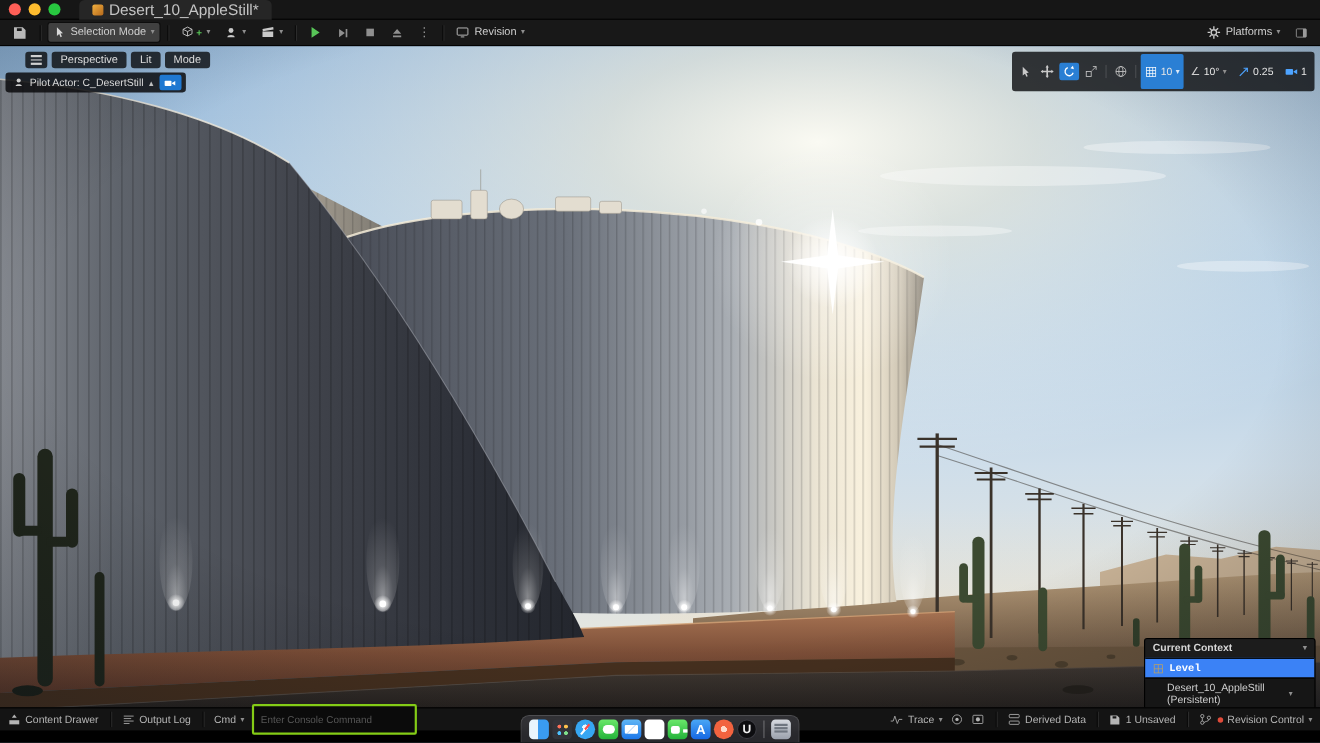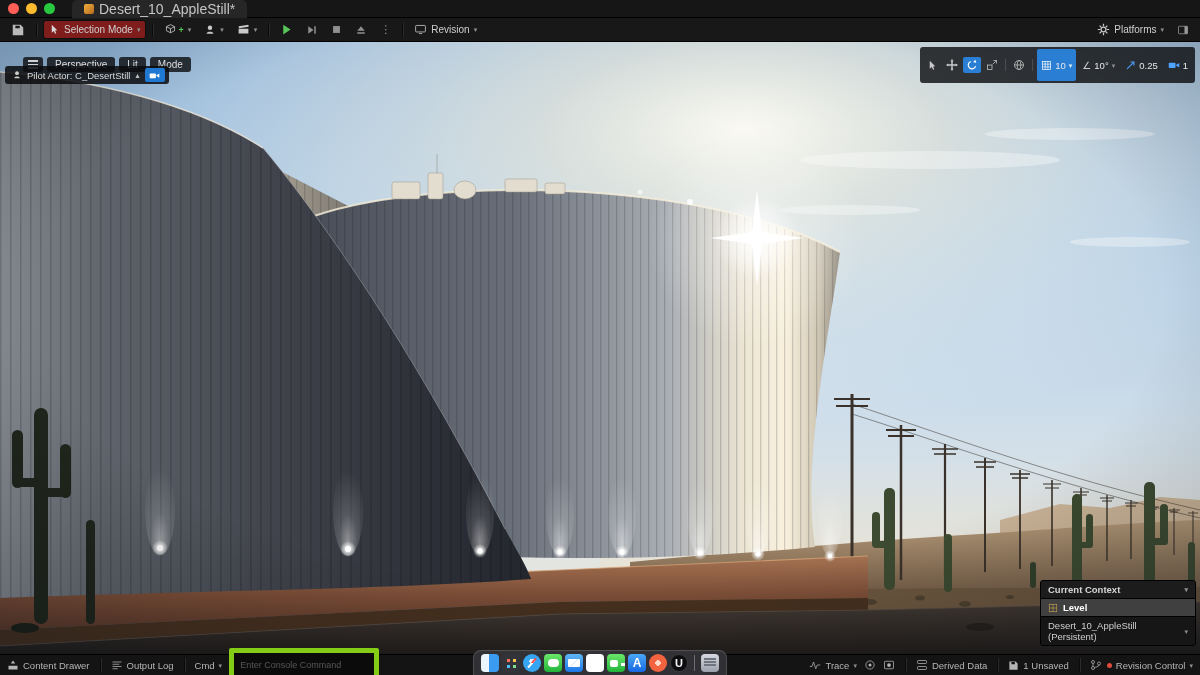--- a/index.html
+++ b/index.html
@@ -14,32 +14,32 @@
   .doc-tab { margin-left:10px; height:18px; display:flex; align-items:center; gap:5px;
     background:#262626; padding:0 12px; border-radius:5px 5px 0 0; font-size:14px; color:#c4c4c4; }
   .tab-ico { width:10px; height:10px; border-radius:2px;
     background:linear-gradient(135deg,#f2b03f,#b5691c); }
 
   
   .toolbar { height:24px; background:#181818; border-bottom:1px solid #000;
     display:flex; align-items:center; padding:0 6px; gap:3px; color:#c9c9c9; }
   .tb-btn { height:19px; display:flex; align-items:center; gap:4px; padding:0 5px;
     border-radius:3px; font-size:10px; color:#cfcfcf; }
-  .tb-chip { background:#7f1d1d; border:1px solid #0d0d0d; }
+  .tb-chip { background:#404040; border:1px solid #0d0d0d; }
   .sep { width:1px; height:14px; background:#0a0a0a; box-shadow:1px 0 0 #2b2b2b; margin:0 3px; }
   .caret { font-size:7px; color:#8f8f8f; line-height:1; }
   .i { display:block; }
   .spacer { flex:1; }
   .plus-dot { color:#58c558; font-size:9px; font-weight:bold; margin-left:-3px; }
 
   
   .viewport { position:absolute; top:42px; left:0; right:0; bottom:21px; background:#567; }
   .scene { position:absolute; inset:0; width:100%; height:100%; display:block; }
 
-  .vp-topleft { position:absolute; top:15px; left:5px; display:flex; gap:4px;padding-left:18px; }
+  .vp-topleft { position:absolute; top:5px; left:5px; display:flex; gap:4px;padding-left:18px; }
   .vp-pill { background:rgba(14,15,17,.82); border-radius:3px; color:#dedede;
     font-size:10px; padding:2px 8px; display:flex; align-items:center; gap:4px; }
   .vp-pill.sq { padding:2px 5px; }
   .burger { display:flex; flex-direction:column; gap:2px; }
   .burger span{ width:10px; height:1.5px; background:#d0d0d0; display:block; }
 
   .vp-pilot { position:absolute; top:24px; left:5px; display:flex; align-items:center; gap:5px;
     background:rgba(10,11,13,.85); border-radius:3px; padding:2px 4px 2px 7px;
     font-size:9.5px; color:#d8d8d8; }
   .pilot-cam { background:#1f78d1; border-radius:2px; width:20px; height:14px;
@@ -56,31 +56,31 @@
   .vp-chip.active { background:#2a7fd4; }
   .vp-chip .blue { color:#4da3ff; }
   .tsep { width:1px; height:12px; background:rgba(255,255,255,.14); margin:0 2px; }
   .angle-glyph { font-size:10px; color:#cfcfcf; }
 
   
   .ctx { position:absolute; right:4px; bottom:8px; width:156px; background:rgba(12,12,12,.96);
     border:1px solid #000; border-radius:3px; overflow:hidden; font-size:9.5px; }
   .ctx-head { background:#1c1c1c; color:#d6d6d6; font-weight:bold; padding:3px 7px;
     display:flex; justify-content:space-between; align-items:center; }
-  .ctx-level { background:#404040; color:#fff; font-weight:bold; padding:3px 7px;
-    display:flex; align-items:center; gap:5px; border-top:1px solid #000; }
-  .ctx-val { background:#161616; color:#cfcfcf; padding:3px 7px; display:flex;
+  .ctx-level { background:#3b82f6; color:#fff; font-weight:bold; padding:3px 7px;
+    display:flex; align-items:center; gap:5px; border-top:1px solid #000;font-family:Liberation Mono, monospace; }
+  .ctx-val { background:#161616; color:#cfcfcf; padding:3px 20px; display:flex;
     justify-content:space-between; align-items:center; border-top:1px solid #000; }
 
   
-  .statusbar { position:absolute; left:0; right:0; bottom:0; height:21px; background:#141414;
+  .statusbar { position:absolute; left:0; right:0; bottom:11px; height:21px; background:#141414;
     border-top:1px solid #000; display:flex; align-items:center; padding:0 7px; gap:7px;
     font-size:9.5px; color:#b5b5b5; z-index:5; }
   .sb-item { display:flex; align-items:center; gap:4px; }
-  .console { width:150px; height:15px; background:#0b0b0b; border:5px solid #84cc16;
+  .console { width:150px; height:15px; background:#0b0b0b; border:2px solid #84cc16;
     border-radius:2px; color:#9a9a9a; font-size:9px; padding:12px 6px;
     font-family:"Liberation Sans", sans-serif; }
   .console::placeholder { color:#565656; }
   .rc-dot { width:5px; height:5px; border-radius:50%; background:#e04b3a; margin-left:1px; }
 
   
   .dock { position:absolute; left:50%; transform:translateX(-50%); bottom:0; z-index:10;
     display:flex; align-items:center; gap:3px; padding:3px 7px;
     background:rgba(72,72,80,.55); border:1px solid rgba(255,255,255,.14);
     border-bottom:none; border-radius:8px 8px 0 0; backdrop-filter:blur(4px); }

